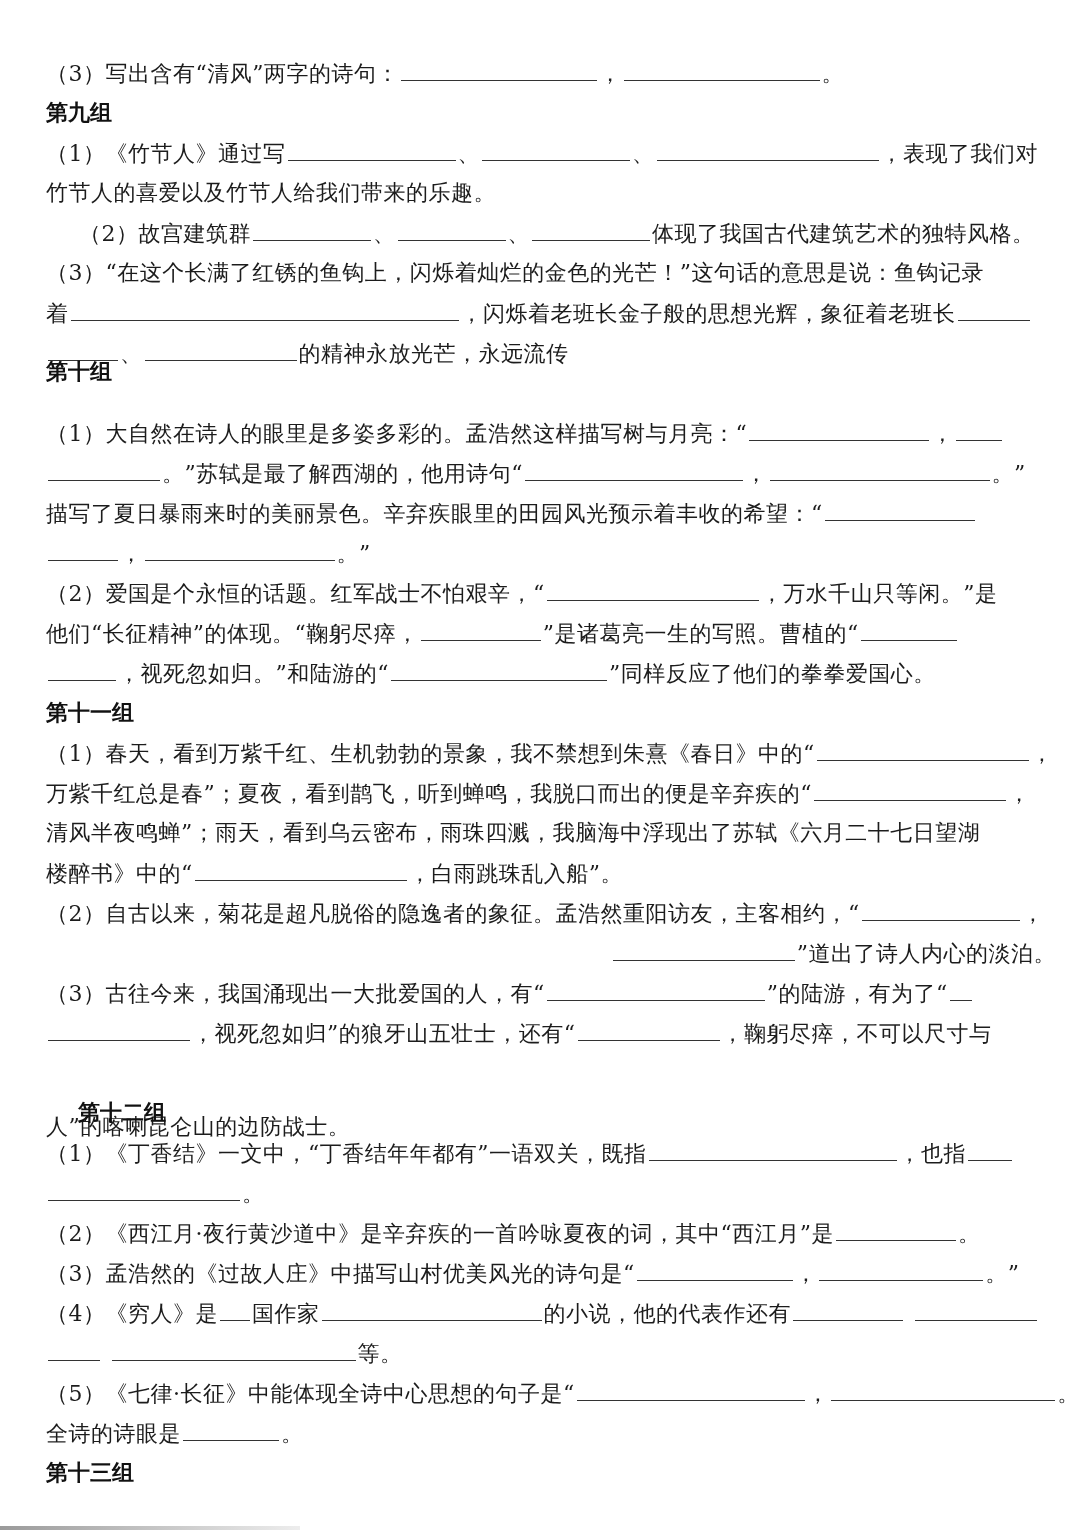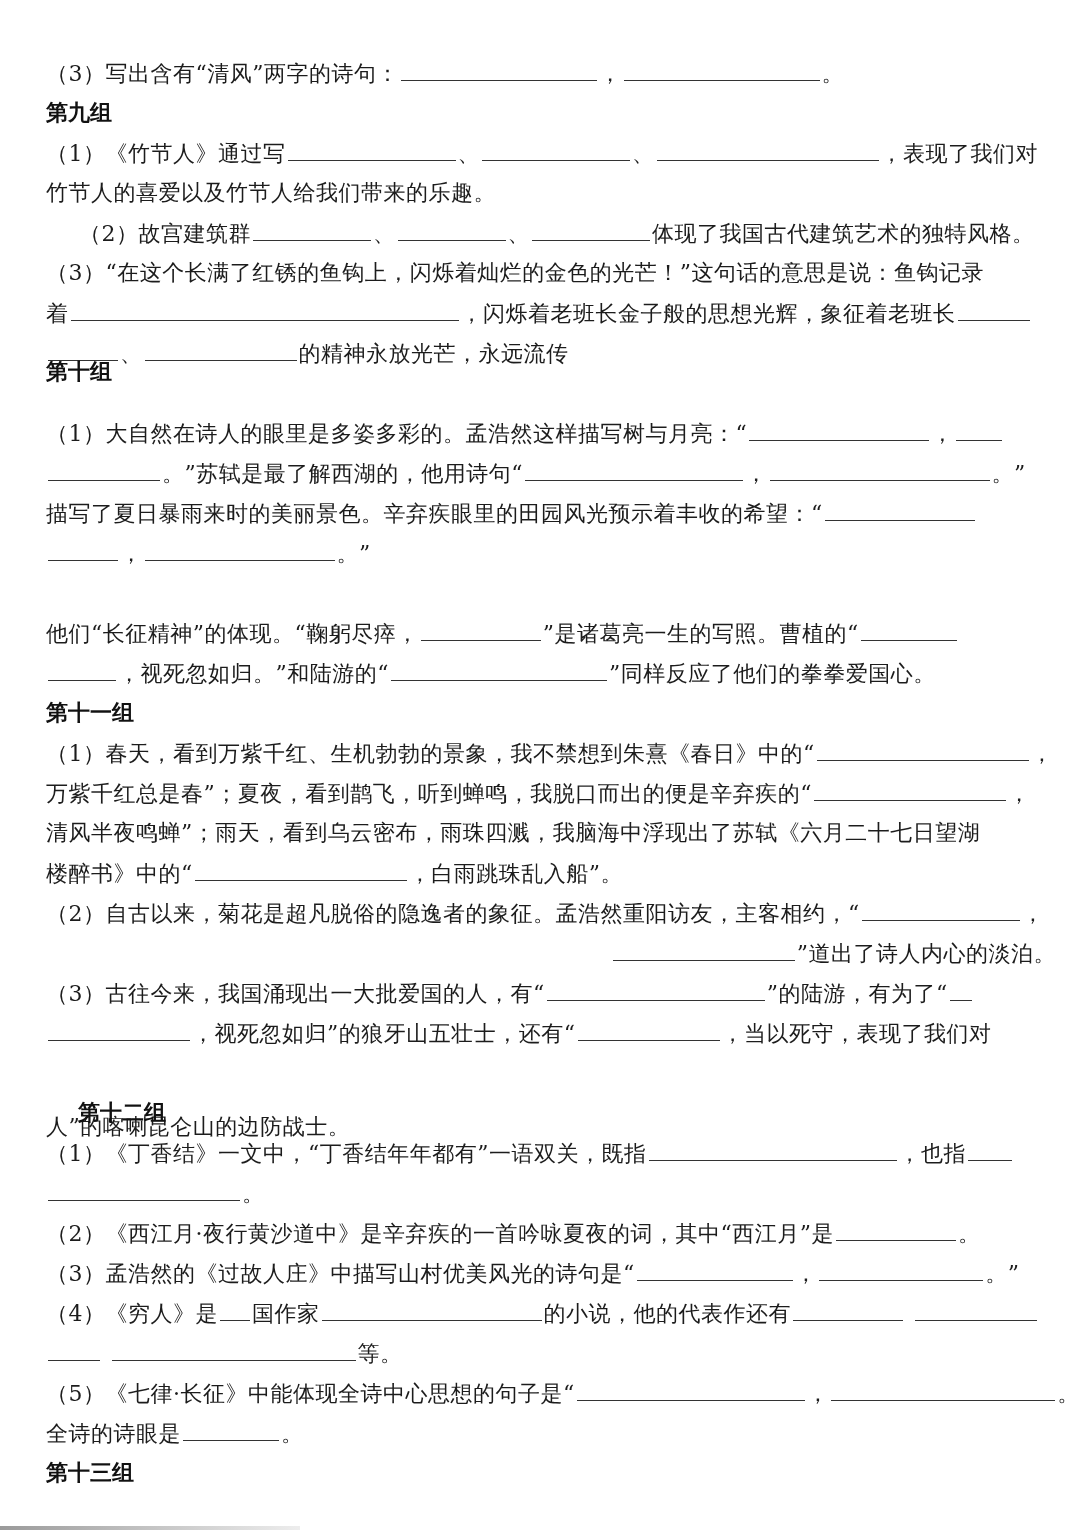--- a/index.html
+++ b/index.html
@@ -40,31 +40,32 @@
     <div class="line" style="top: 178px;"><span class="seg">竹节人的喜爱以及竹节人给我们带来的乐趣。</span></div>
     <div class="line" style="top: 218px; margin-left: 33px;"><span class="seg">（2）故宫建筑群</span><span class="blank" style="width: 118px;"></span><span class="seg">、</span><span class="blank" style="width: 108px;"></span><span class="seg">、</span><span class="blank" style="width: 118px;"></span><span class="seg">体现了我国古代建筑艺术的独特风格。</span></div>
     <div class="line" style="top: 258px;"><span class="seg">（3）“在这个长满了红锈的鱼钩上，闪烁着灿烂的金色的光芒！”这句话的意思是说：鱼钩记录</span></div>
     <div class="line" style="top: 298px;"><span class="seg">着</span><span class="blank" style="width: 388px;"></span><span class="seg">，闪烁着老班长金子般的思想光辉，象征着老班长</span><span class="blank" style="width: 72px;"></span></div>
     <div class="line" style="top: 338px;"><span class="blank" style="width: 70px;"></span><span class="seg">、</span><span class="blank" style="width: 152px;"></span><span class="seg">的精神永放光芒，永远流传</span></div>
     <div class="heading" style="top: 357px;">第十组</div>
     <div class="line" style="top: 418px;"><span class="seg">（1）大自然在诗人的眼里是多姿多彩的。孟浩然这样描写树与月亮：“</span><span class="blank" style="width: 180px;"></span><span class="seg">，</span><span class="blank" style="width: 46px;"></span></div>
     <div class="line" style="top: 458px;"><span class="blank" style="width: 112px;"></span><span class="seg">。”苏轼是最了解西湖的，他用诗句“</span><span class="blank" style="width: 218px;"></span><span class="seg">，</span><span class="blank" style="width: 220px;"></span><span class="seg">。”</span></div>
     <div class="line" style="top: 498px;"><span class="seg">描写了夏日暴雨来时的美丽景色。辛弃疾眼里的田园风光预示着丰收的希望：“</span><span class="blank" style="width: 150px;"></span></div>
     <div class="line" style="top: 538px;"><span class="blank" style="width: 70px;"></span><span class="seg">，</span><span class="blank" style="width: 190px;"></span><span class="seg">。”</span></div>
+    <div class="line" style="top: 578px;"><span class="seg">（2）爱国是个永恒的话题。红军战士不怕艰辛，“</span><span class="blank" style="width: 212px;"></span><span class="seg">，万水千山只等闲。”是</span></div>
     <div class="line" style="top: 618px;"><span class="seg">他们“长征精神”的体现。“鞠躬尽瘁，</span><span class="blank" style="width: 120px;"></span><span class="seg">”是诸葛亮一生的写照。曹植的“</span><span class="blank" style="width: 96px;"></span></div>
     <div class="line" style="top: 658px;"><span class="blank" style="width: 68px;"></span><span class="seg">，视死忽如归。”和陆游的“</span><span class="blank" style="width: 216px;"></span><span class="seg">”同样反应了他们的拳拳爱国心。</span></div>
     <div class="heading" style="top: 698px;">第十一组</div>
     <div class="line" style="top: 738px;"><span class="seg">（1）春天，看到万紫千红、生机勃勃的景象，我不禁想到朱熹《春日》中的“</span><span class="blank" style="width: 212px;"></span><span class="seg">，</span></div>
     <div class="line" style="top: 778px;"><span class="seg">万紫千红总是春”；夏夜，看到鹊飞，听到蝉鸣，我脱口而出的便是辛弃疾的“</span><span class="blank" style="width: 192px;"></span><span class="seg">，</span></div>
     <div class="line" style="top: 818px;"><span class="seg">清风半夜鸣蝉”；雨天，看到乌云密布，雨珠四溅，我脑海中浮现出了苏轼《六月二十七日望湖</span></div>
     <div class="line" style="top: 858px;"><span class="seg">楼醉书》中的“</span><span class="blank" style="width: 212px;"></span><span class="seg">，白雨跳珠乱入船”。</span></div>
     <div class="line" style="top: 898px;"><span class="seg">（2）自古以来，菊花是超凡脱俗的隐逸者的象征。孟浩然重阳访友，主客相约，“</span><span class="blank" style="width: 158px;"></span><span class="seg">，</span></div>
     <div class="line" style="top: 938px; text-align: right;"><span class="blank" style="width: 182px;"></span><span class="seg">”道出了诗人内心的淡泊。</span></div>
     <div class="line" style="top: 978px;"><span class="seg">（3）古往今来，我国涌现出一大批爱国的人，有“</span><span class="blank" style="width: 218px;"></span><span class="seg">”的陆游，有为了“</span><span class="blank" style="width: 22px;"></span></div>
-    <div class="line" style="top: 1018px;"><span class="blank" style="width: 142px;"></span><span class="seg">，视死忽如归”的狼牙山五壮士，还有“</span><span class="blank" style="width: 142px;"></span><span class="seg">，当以死守，表现了我们对</span></div>
+    <div class="line" style="top: 1018px;"><span class="blank" style="width: 142px;"></span><span class="seg">，视死忽如归”的狼牙山五壮士，还有“</span><span class="blank" style="width: 142px;"></span><span class="seg">，鞠躬尽瘁，不可以尺寸与</span></div>
     <div class="line" style="top: 1084px; margin-top: 28px;"><span class="seg">人”的喀喇昆仑山的边防战士。</span></div>
     <div class="heading" style="top: 1098px; margin-left: 32px;">第十二组</div>
     <div class="line" style="top: 1138px;"><span class="seg">（1）《丁香结》一文中，“丁香结年年都有”一语双关，既指</span><span class="blank" style="width: 248px;"></span><span class="seg">，也指</span><span class="blank" style="width: 44px;"></span></div>
     <div class="line" style="top: 1178px;"><span class="blank" style="width: 192px;"></span><span class="seg">。</span></div>
     <div class="line" style="top: 1218px;"><span class="seg">（2）《西江月·夜行黄沙道中》是辛弃疾的一首吟咏夏夜的词，其中“西江月”是</span><span class="blank" style="width: 120px;"></span><span class="seg">。</span></div>
     <div class="line" style="top: 1258px;"><span class="seg">（3）孟浩然的《过故人庄》中描写山村优美风光的诗句是“</span><span class="blank" style="width: 156px;"></span><span class="seg">，</span><span class="blank" style="width: 164px;"></span><span class="seg">。”</span></div>
     <div class="line" style="top: 1298px;"><span class="seg">（4）《穷人》是</span><span class="blank" style="width: 30px;"></span><span class="seg">国作家</span><span class="blank" style="width: 220px;"></span><span class="seg">的小说，他的代表作还有</span><span class="blank" style="width: 110px;"></span><span class="seg"> </span><span class="blank" style="width: 122px;"></span></div>
     <div class="line" style="top: 1338px;"><span class="blank" style="width: 52px;"></span><span class="seg"> </span><span class="blank" style="width: 244px;"></span><span class="seg">等。</span></div>
     <div class="line" style="top: 1378px;"><span class="seg">（5）《七律·长征》中能体现全诗中心思想的句子是“</span><span class="blank" style="width: 228px;"></span><span class="seg">，</span><span class="blank" style="width: 224px;"></span><span class="seg">。”</span></div>
     <div class="line" style="top: 1418px;"><span class="seg">全诗的诗眼是</span><span class="blank" style="width: 96px;"></span><span class="seg">。</span></div>

